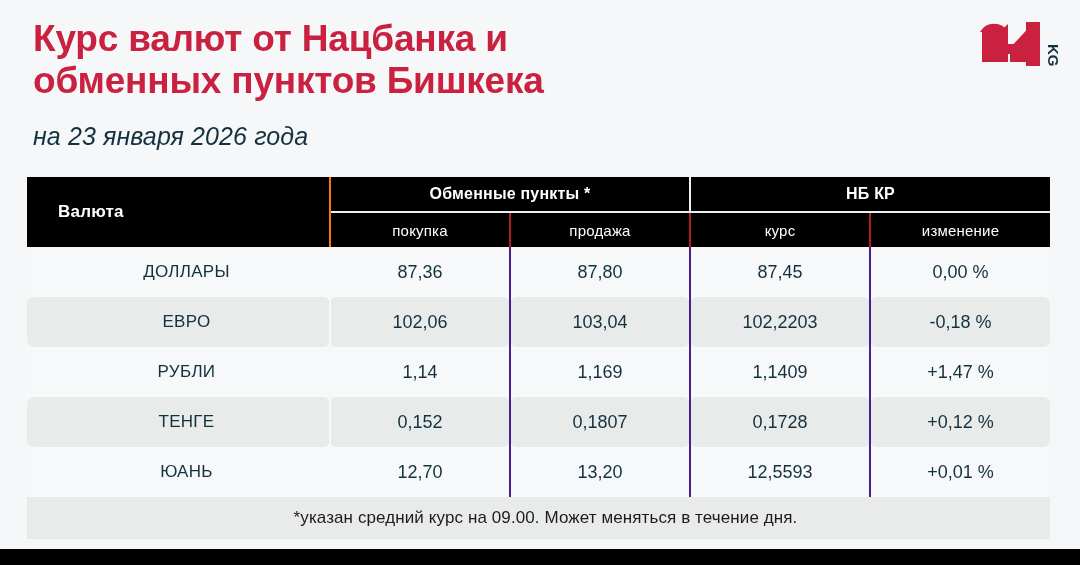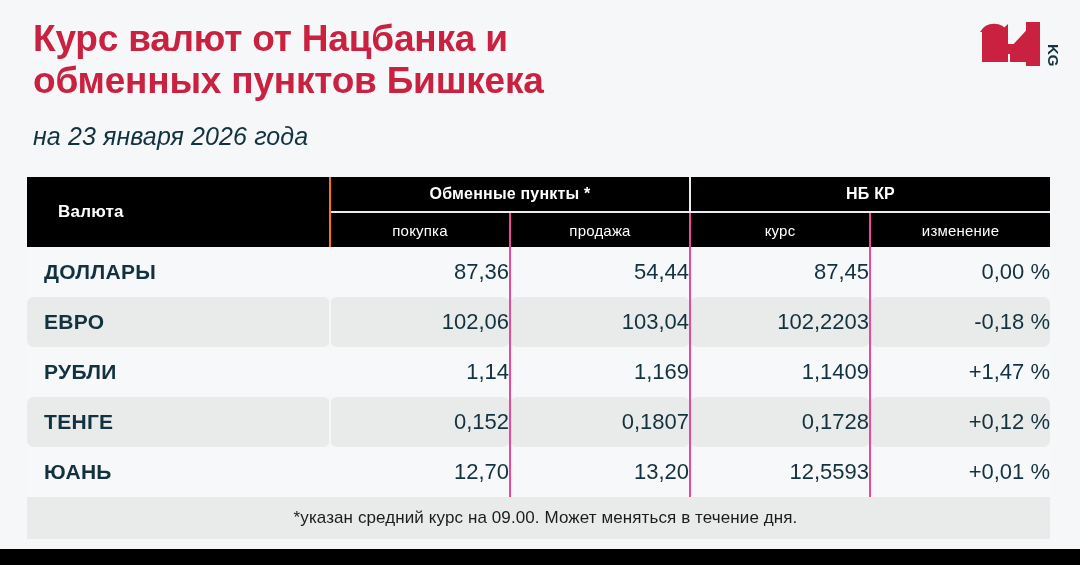--- a/index.html
+++ b/index.html
@@ -100,35 +100,35 @@
     border-bottom: 2px solid #e9eff0;
   }
   th.grp-top.sep-left { border-left: 2px solid #e9eff0; }
   th.sub {
     text-align: center;
     font-size: 15px;
     font-weight: normal;
     height: 34px;
     letter-spacing: 0.2px;
   }
-  th.sub.sep-left { border-left: 2px solid #ec4899; }
+  th.sub.sep-left { border-left: 2px solid #b91c1c; }
 
   tbody td {
     height: 50px;
-    font-size: 22px;
+    font-size: 18px;
     color: #13323f;
-    text-align: right;
+    text-align: center;
     padding: 0;
-    border-left: 2px solid #ec4899;
+    border-left: 2px solid #4c1d95;
   }
   tbody td.cur {
-    text-align: left;
+    text-align: center;
     padding-left: 17px;
-    font-size: 21px;
-    font-weight: bold;
+    font-size: 17px;
+    font-weight: normal;
     letter-spacing: 0.3px;
     border-left: none;
     border-right: 2px solid #f5f7f8;
   }
   tbody tr.odd  td { background: #f6f8f9; }
   tbody tr.even td { background: #e9eaea; border-radius: 7px; }
 
   .footnote-row td {
     background: #e9eaea;
     height: 42px;
@@ -195,21 +195,21 @@
           <th class="sub">покупка</th>
           <th class="sub sep-left">продажа</th>
           <th class="sub sep-left">курс</th>
           <th class="sub sep-left">изменение</th>
         </tr>
       </thead>
       <tbody>
         <tr class="odd">
           <td class="cur">ДОЛЛАРЫ</td>
           <td>87,36</td>
-          <td>54,44</td>
+          <td>87,80</td>
           <td>87,45</td>
           <td>0,00 %</td>
         </tr>
         <tr class="even">
           <td class="cur">ЕВРО</td>
           <td>102,06</td>
           <td>103,04</td>
           <td>102,2203</td>
           <td>-0,18 %</td>
         </tr>

